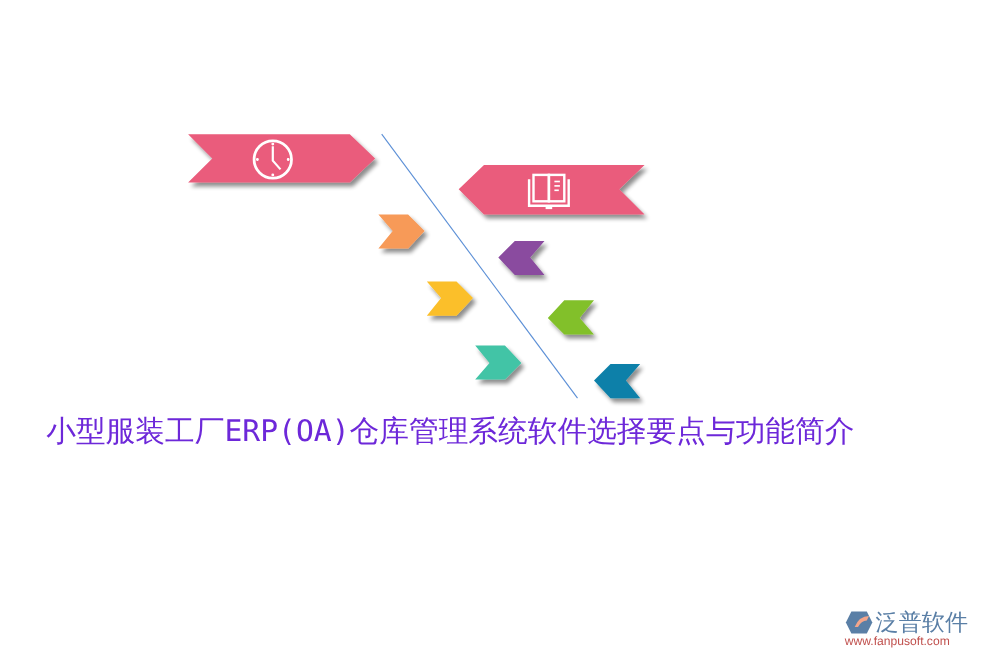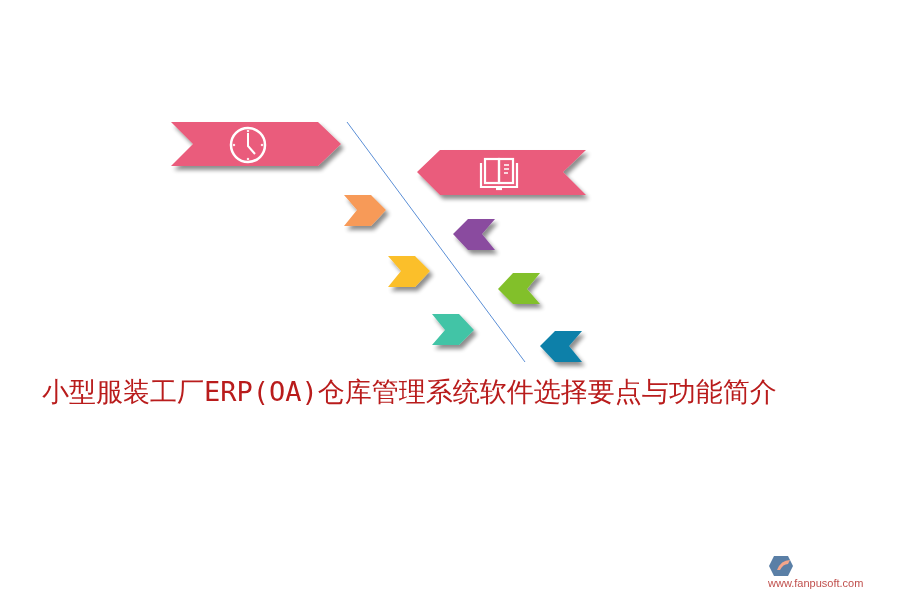--- a/index.html
+++ b/index.html
@@ -1,21 +1,21 @@
 <!DOCTYPE html>
 <html><head>
 <meta charset="utf-8">
 <style>
   html, body { margin: 0; padding: 0; background: #ffffff; }
   body { width: 900px; height: 600px; position: relative; overflow: hidden; font-family: "DejaVu Sans", sans-serif; }
   .canvas { position: absolute; left: 0; top: 0; width: 900px; height: 600px; }
   .title {
     position: absolute; left: 42px; top: 374px; width: 820px;
     font-family: "DejaVu Sans Mono", "DejaVu Sans", sans-serif;
-    font-size: 27px; color: #b91c1c; letter-spacing: 0px; white-space: nowrap;
+    font-size: 27px; color: #6d28d9; letter-spacing: 0px; white-space: nowrap;
   }
   .logo { position: absolute; left: 766px; top: 552px; width: 130px; height: 40px; }
   .logo-name { position: absolute; left: 30px; top: 0px; font-size: 21px; color: #5a7fa6; font-family: "DejaVu Sans", sans-serif; white-space: nowrap; }
   .logo-url { position: absolute; left: 2px; top: 25px; font-size: 11px; color: #c0504d; font-family: Liberation Sans, sans-serif; white-space: nowrap; }
 </style>
 </head>
 <body>
 
 <svg class="canvas" viewBox="0 0 900 600" xmlns="http://www.w3.org/2000/svg">
   <defs>
@@ -80,14 +80,15 @@
   </g>
 </svg>
 
 <div class="title">小型服装工厂ERP(OA)仓库管理系统软件选择要点与功能简介</div>
 
 <div class="logo">
   <svg style="position:absolute;left:2px;top:2px" width="26" height="24" viewBox="0 0 26 24">
     <polygon points="6,2 20,2 25,12 20,22 6,22 1,12" fill="#5a7fa6"></polygon>
     <path d="M9,16 Q13,6 22,6 L20,10 Q15,10 12,16 Z" fill="#f4a58a"></path>
   </svg>
+  <div class="logo-name">泛普软件</div>
   <div class="logo-url">www.fanpusoft.com</div>
 </div>
 
 </body></html>

